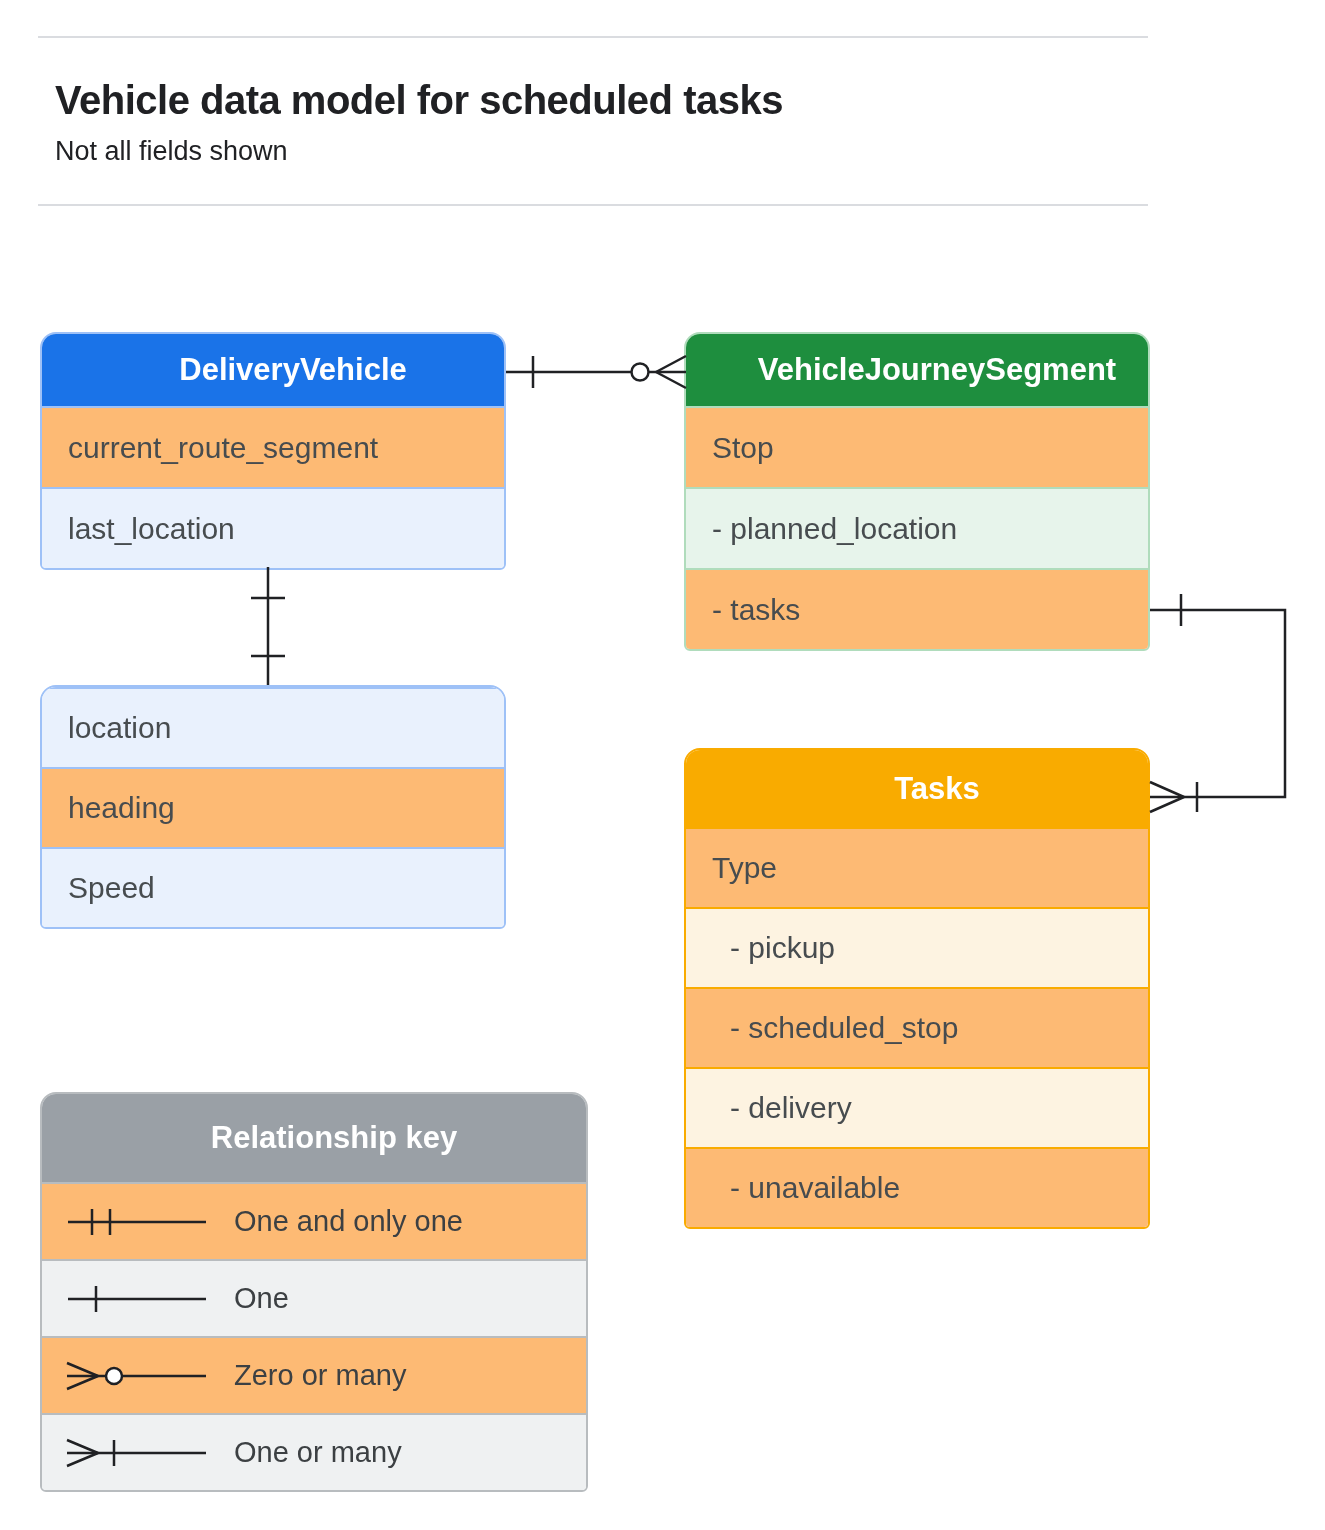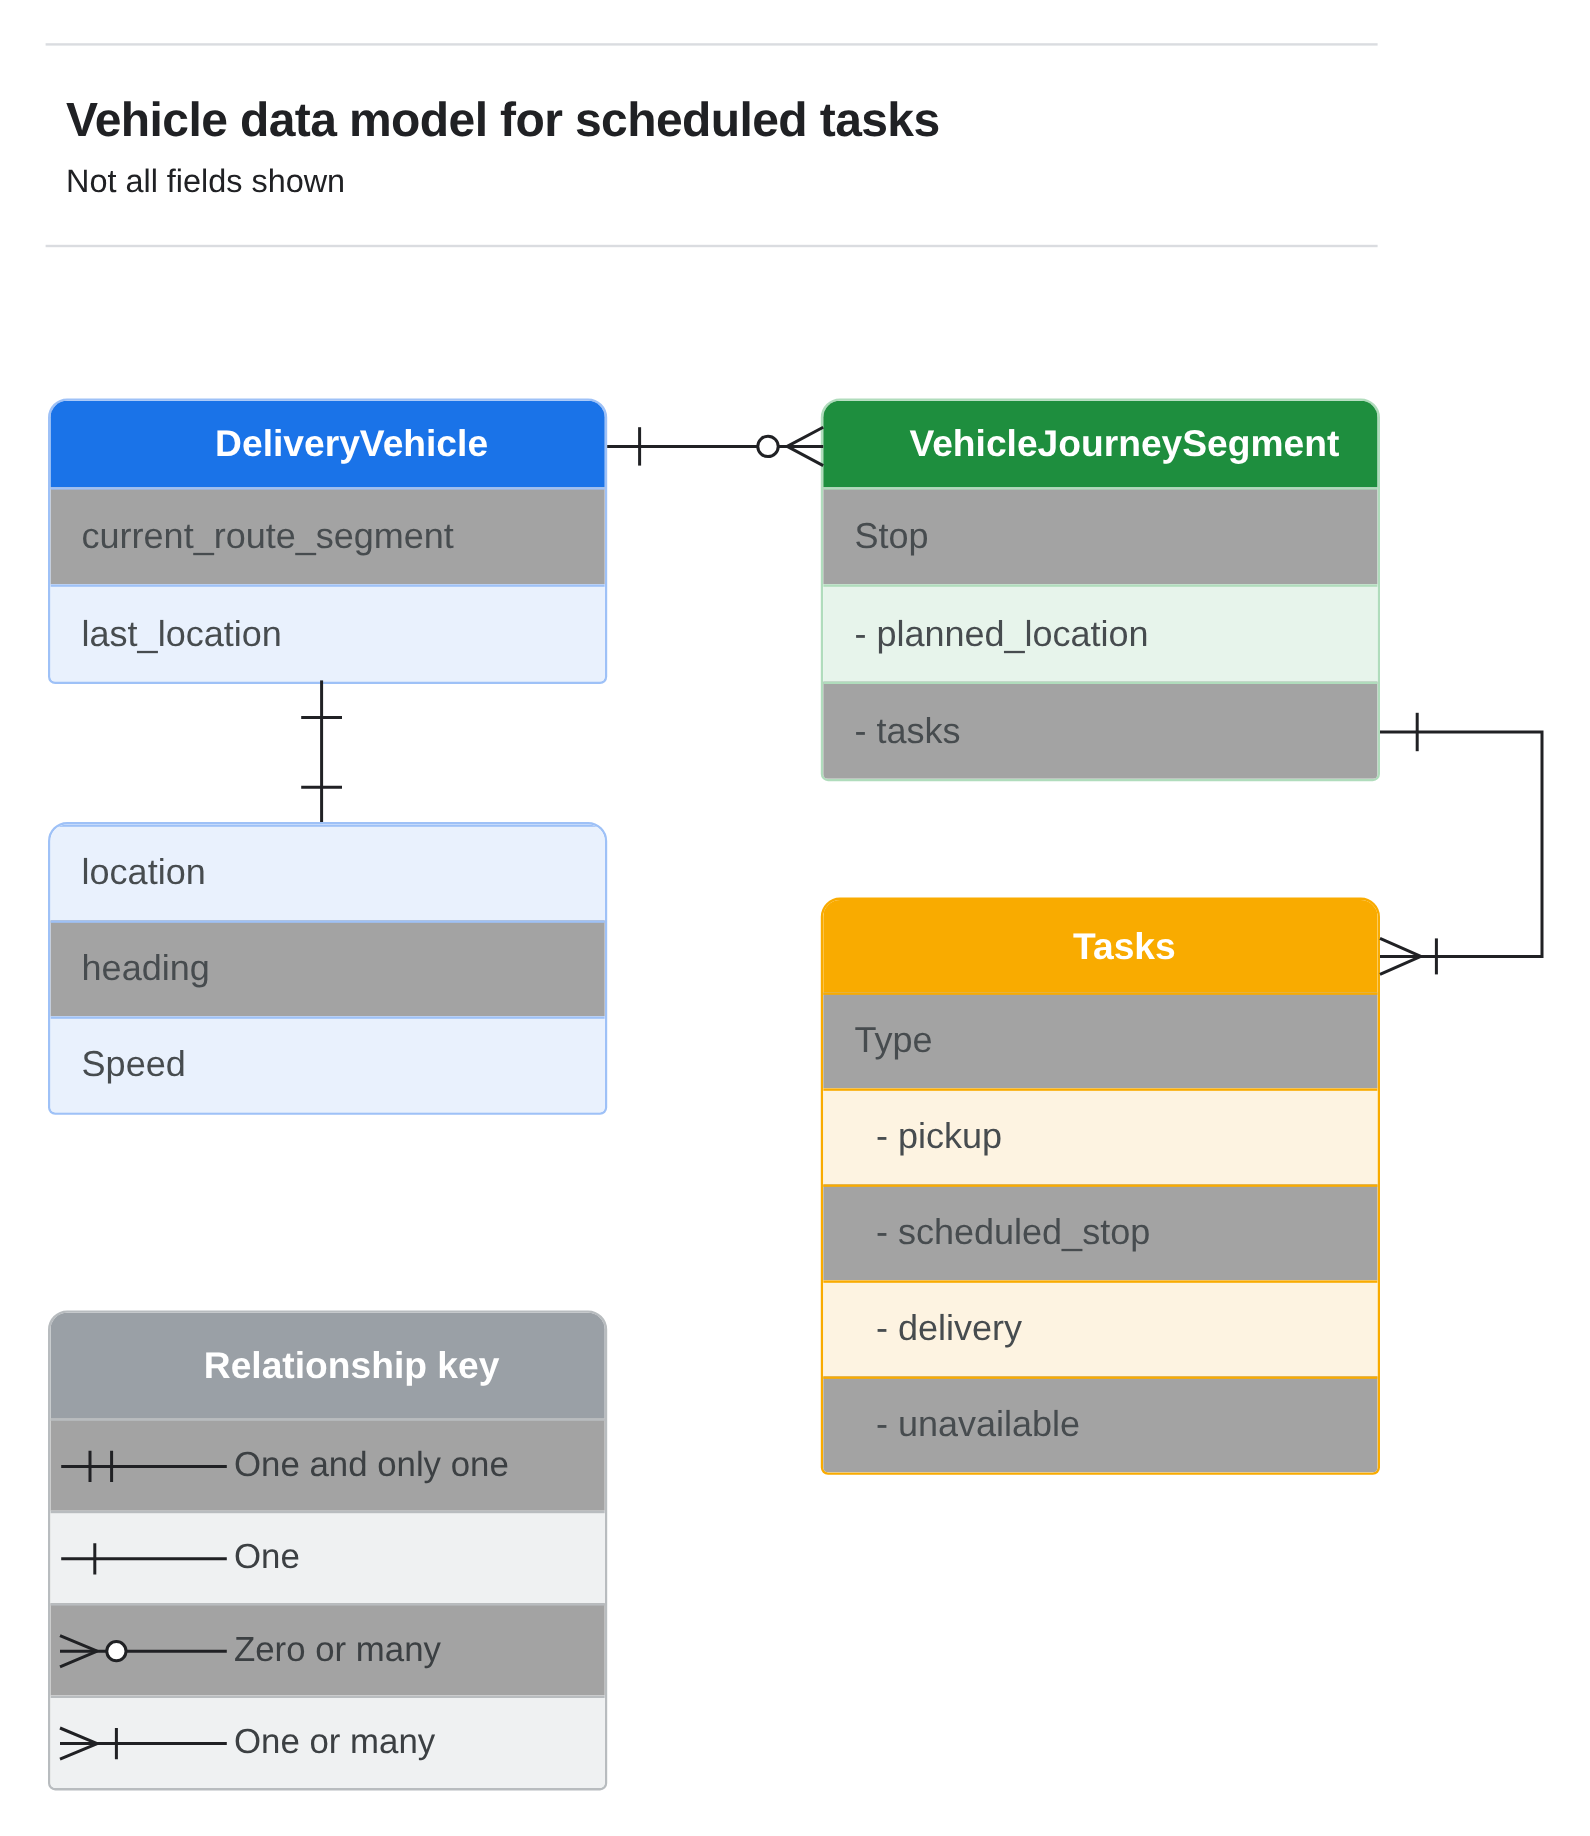--- a/index.html
+++ b/index.html
@@ -55,21 +55,21 @@
     font-size: 31px;
     height: 72px;
     padding-left: 40px;
   }
   .entity .row {
     display: flex;
     align-items: center;
     padding-left: 26px;
     font-size: 30px;
     color: #474c4f;
-    background: #a3a3a3;
+    background: #fdba74;
     border-top: 2px solid;
     border-color: inherit;
   }
   .entity .row.indent { padding-left: 44px; }
 
   
   .t-blue { border-color: #9ec1f7; }
   .t-blue .hdr { background: #1a73e8; }
   .t-blue .row { border-color: #9ec1f7; }
   .t-blue .row:nth-child(odd) { background: #e9f1fd; }
@@ -99,23 +99,23 @@
   #vehicle-journey-segment .row { height: 81px; }
 
   #delivery-vehicle-location { left: 40px; top: 685px; width: 466px; }
   #delivery-vehicle-location .hdr { height: 75px; }
   #delivery-vehicle-location .row { height: 80px; }
 
   #tasks { left: 684px; top: 748px; width: 466px; }
   #tasks .hdr { height: 77px; }
   #tasks .row { height: 80px; }
 
-  #legend { left: 40px; top: 1092px; width: 466px; }
+  #legend { left: 40px; top: 1092px; width: 548px; }
   #legend .hdr { height: 88px; }
-  #legend .row { height: 77px; padding-left: 3px; color: #3c4043; font-size: 29px; }
+  #legend .row { height: 77px; gap: 22px; padding-left: 20px; color: #3c4043; font-size: 29px; }
   .legend-symbol { display: inline-flex; width: 150px; height: 40px; flex: 0 0 150px; }
 
   #connectors {
     position: absolute;
     inset: 0;
     width: 1325px;
     height: 1530px;
     z-index: 4;
     pointer-events: none;
   }

